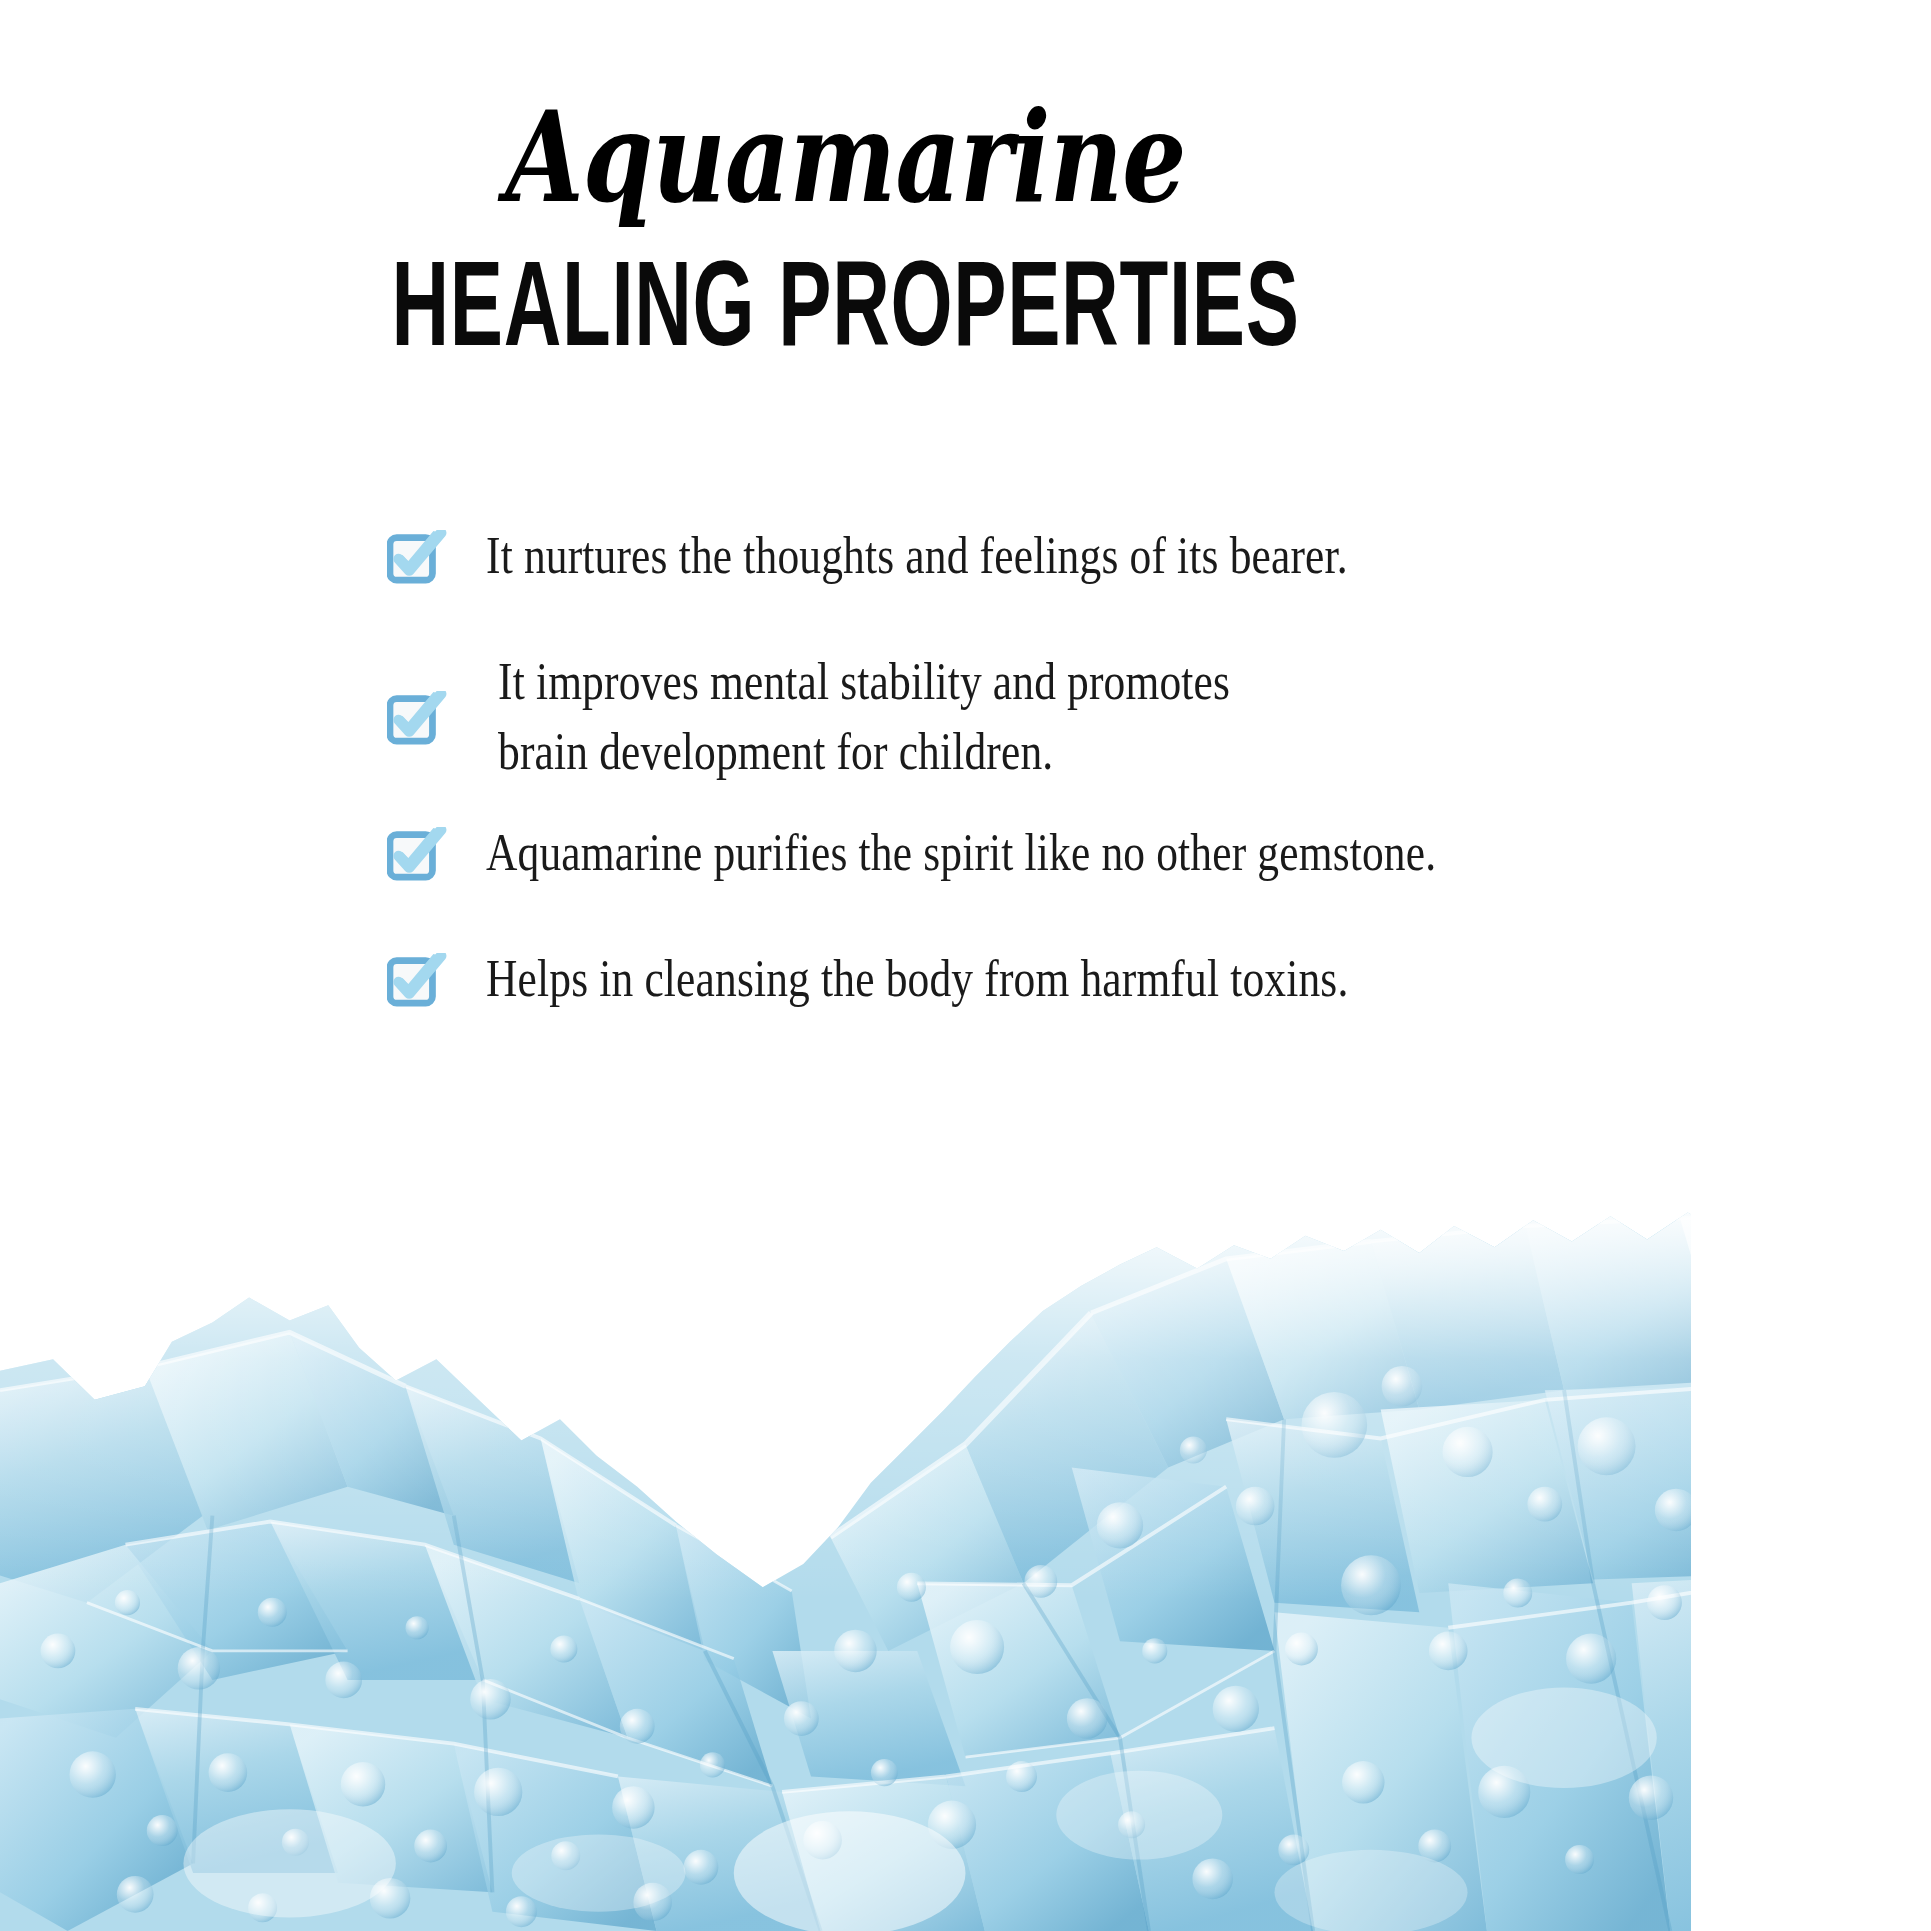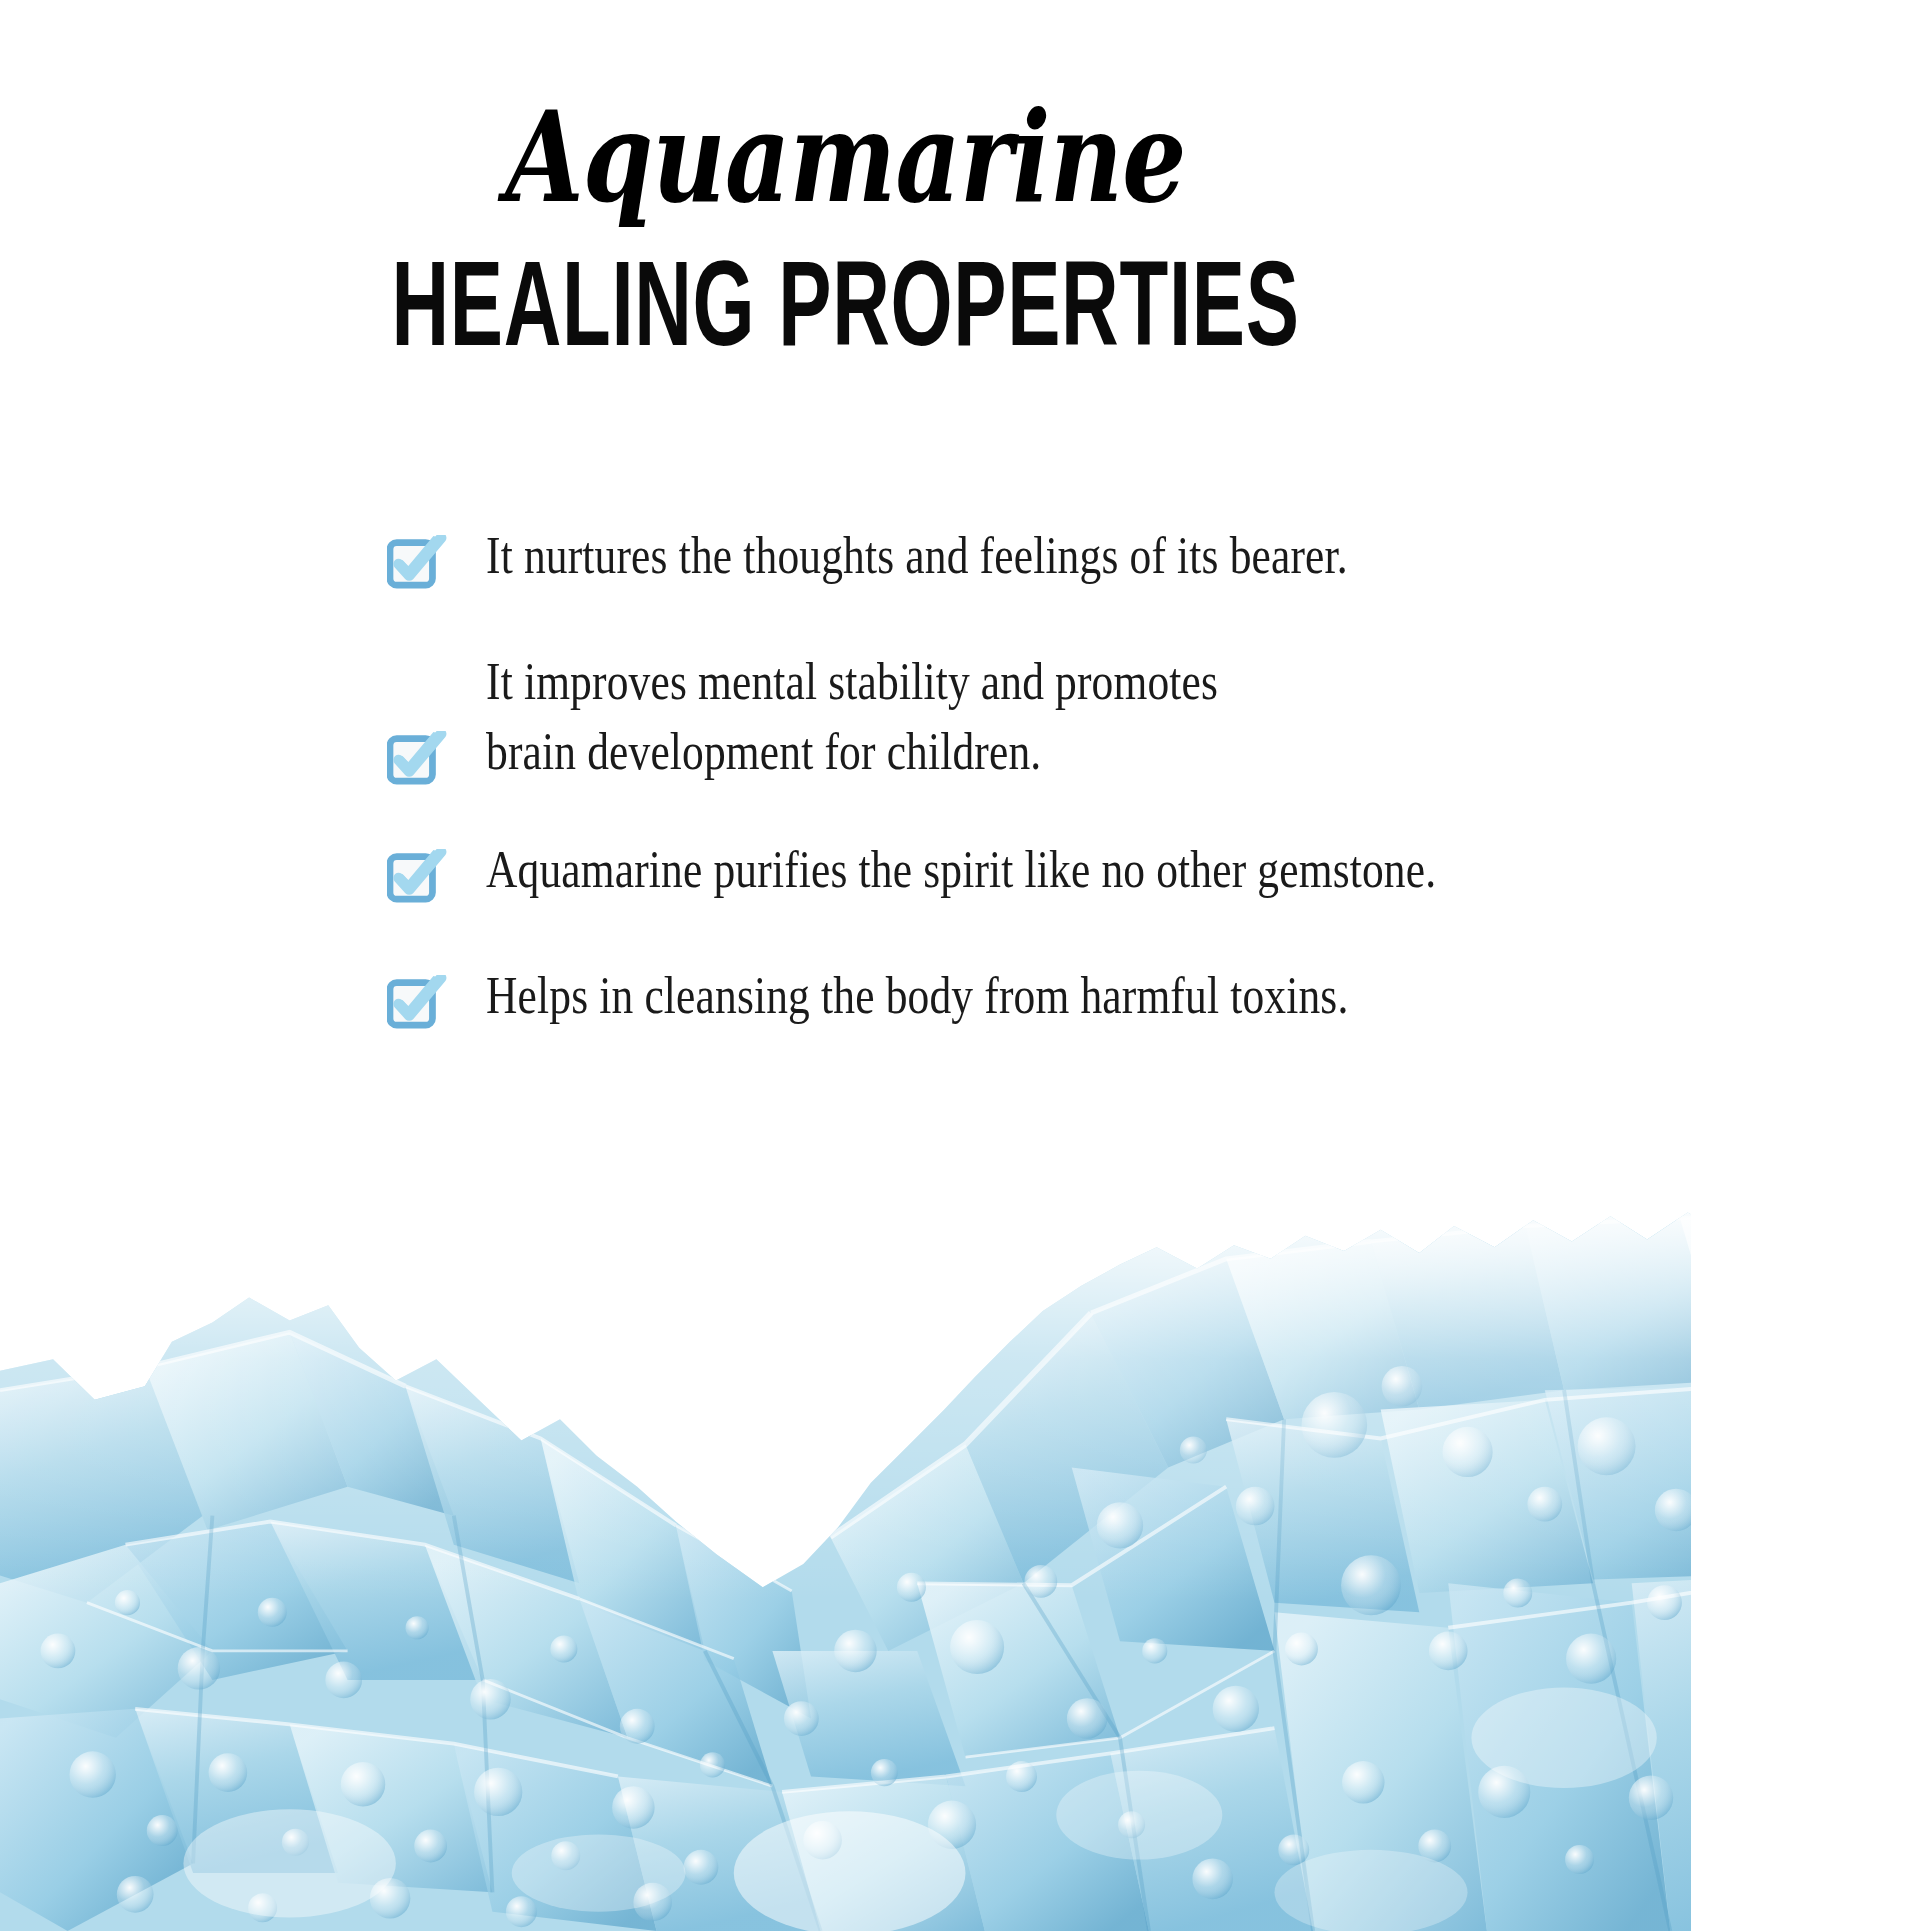--- a/index.html
+++ b/index.html
@@ -52,25 +52,25 @@
 
   
   .list{
     position:absolute;
     left:371px;
     top:521px;
     width:1381px;
   }
   .item{
     display:flex;
-    align-items:flex-end;
+    align-items:center;
     margin-bottom:56px;
     padding-left:16px;
   }
-  .item.tight{margin-bottom:48px;}
+  .item.tight{margin-bottom:31px;gap:12px;}
   .cb{
     flex:0 0 auto;
     width:60px;height:56px;
     margin-right:39px;
     margin-top:3.9px;
     position:relative;
   }
   .cb svg{display:block;width:60px;height:56px;}
   .item-text{
     font-family:"Liberation Serif", serif;

